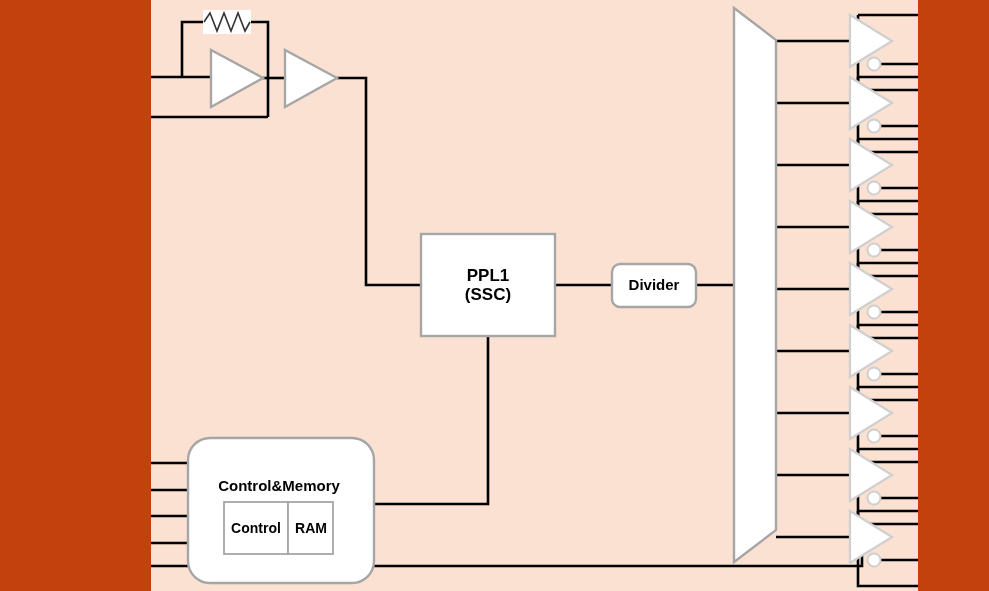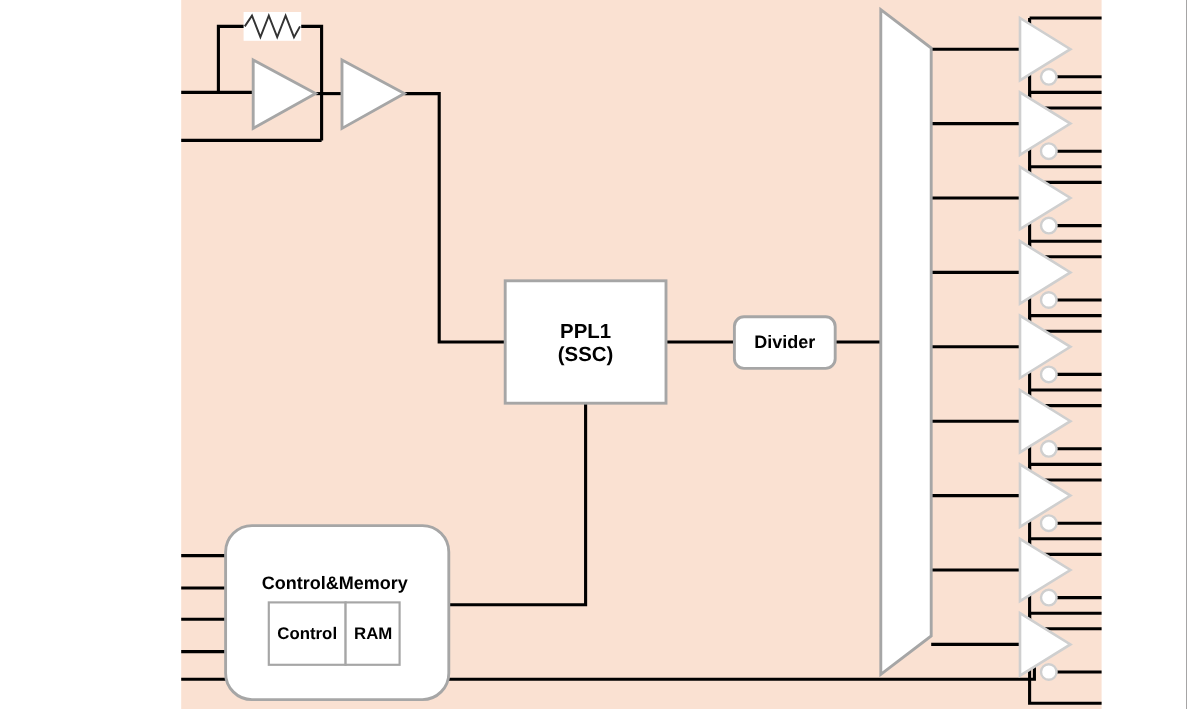--- a/index.html
+++ b/index.html
@@ -9,21 +9,21 @@
     background: #000000;
     width: 989px;
     height: 591px;
     overflow: hidden;
     font-family: "Liberation Sans", sans-serif;
   }
   #stage {
     position: relative;
     width: 989px;
     height: 591px;
-    background: #ffffff;
+    background: #c2410c;
   }
   #diagram-svg {
     position: absolute;
     left: 0;
     top: 0;
     width: 989px;
     height: 591px;
     display: block;
   }
   .blk-label {

